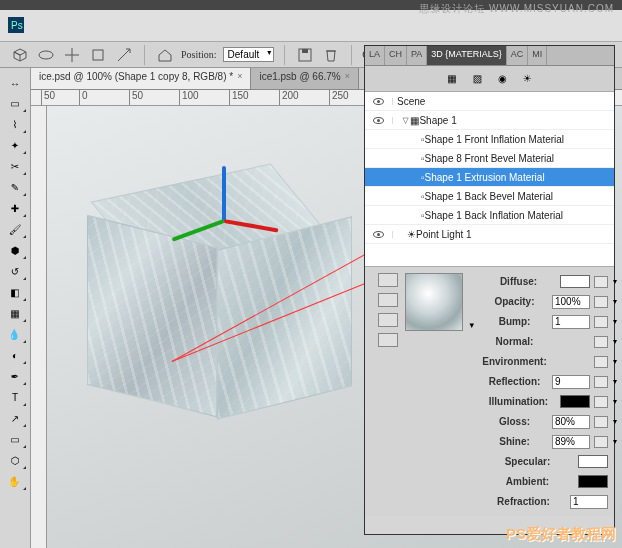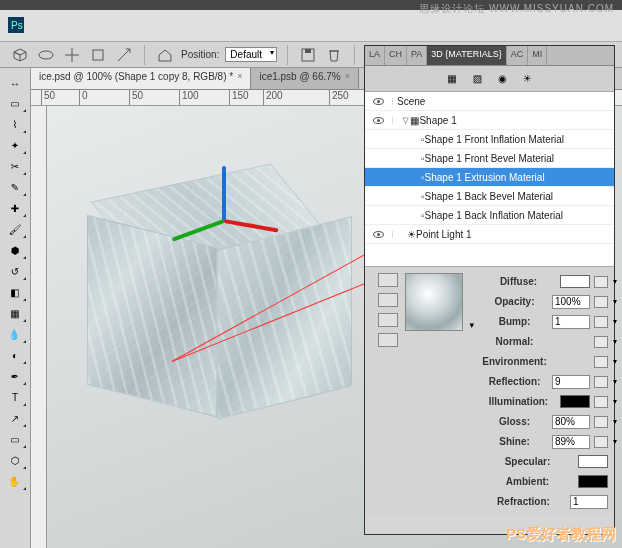--- a/index.html
+++ b/index.html
@@ -1,21 +1,21 @@
 <!DOCTYPE html>
 <html><head>
 <meta charset="utf-8">
 <style>
 * { margin: 0; padding: 0; box-sizing: border-box; font-family: "Tahoma", sans-serif; font-size: 10px; }
 body { width: 622px; height: 548px; background: #535353; overflow: hidden; position: relative; }
 .topbar { height: 10px; background: #464646; }
 .menubar { height: 32px; background: #e0e0e0; display: flex; align-items: center; padding: 0 8px; gap: 14px; border-bottom: 1px solid #aaa; }
 .menubar svg { width: 16px; height: 16px; }
 .optbar { height: 26px; background: #d4d4d4; display: flex; align-items: center; padding: 0 10px; gap: 6px; border-bottom: 1px solid #999; }
-.optbar .lbl { color: #333; }
+.optbar .lbl { color: #333; font-family: Liberation Serif, serif; }
 .optbar .dd { background: #fff; border: 1px solid #888; padding: 1px 14px 1px 4px; position: relative; }
 .optbar .dd::after { content: "▾"; position: absolute; right: 2px; top: 0; font-size: 8px; }
 .divider { width: 1px; height: 20px; background: #aaa; margin: 0 4px; }
 .icobtn { width: 20px; height: 20px; display: flex; align-items: center; justify-content: center; cursor: pointer; }
 .workspace { display: flex; height: calc(100% - 60px); }
 .toolcol { width: 31px; background: #d6d6d6; display: flex; flex-direction: column; padding-top: 4px; gap: 1px; border-right: 1px solid #999; }
 .tool { width: 24px; height: 20px; margin: 0 auto; display: flex; align-items: center; justify-content: center; cursor: pointer; position: relative; }
 .tool.tri::after { content: ""; position: absolute; right: 1px; bottom: 1px; border-left: 3px solid transparent; border-bottom: 3px solid #333; }
 .docarea { flex: 1; display: flex; flex-direction: column; background: #808080; }
 .tabbar { height: 22px; background: #ccc; display: flex; border-bottom: 1px solid #888; }
@@ -166,21 +166,21 @@
           <span>ice1.psb @ 66.7%</span>
           <span class="close">×</span>
         </div>
     </div>
     <div class="ruler-h">
       <span style="left:10px">50</span>
         <span style="left:48px">0</span>
         <span style="left:98px">50</span>
         <span style="left:148px">100</span>
         <span style="left:198px">150</span>
-        <span style="left:232px">200</span>
+        <span style="left:248px">200</span>
         <span style="left:298px">250</span>
     </div>
     <div class="canvaswrap">
       <div class="ruler-v"></div>
       <div class="canvas">
         <div class="cube">
           <div class="face top"></div>
           <div class="face left"></div>
           <div class="face right"></div>
           <div class="axis">
@@ -231,21 +231,21 @@
     <div class="row">
         <span class="viscol"></span>
         <span class="ind" style="width:28px"></span>
         <span>▫ </span>
         <span>Shape 1 Front Inflation Material</span>
       </div>
     <div class="row">
         <span class="viscol"></span>
         <span class="ind" style="width:28px"></span>
         <span>▫ </span>
-        <span>Shape 1 Front Bevel Material</span>
+        <span>Shape 8 Front Bevel Material</span>
       </div>
     <div class="row sel">
         <span class="viscol"></span>
         <span class="ind" style="width:28px"></span>
         <span>▫ </span>
         <span>Shape 1 Extrusion Material</span>
       </div>
     <div class="row">
         <span class="viscol"></span>
         <span class="ind" style="width:28px"></span>

